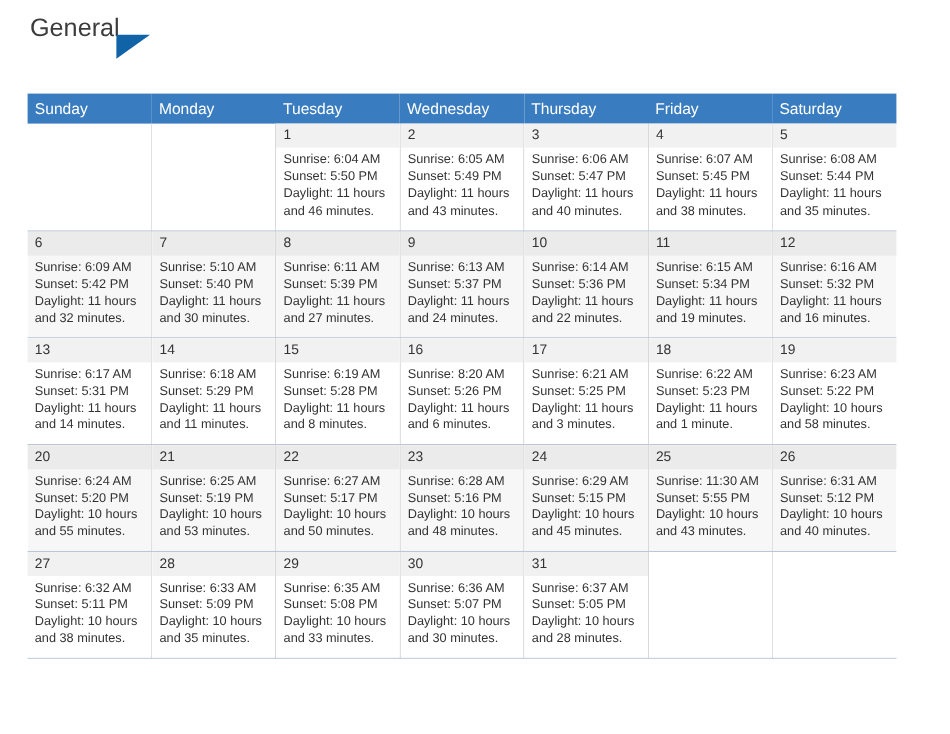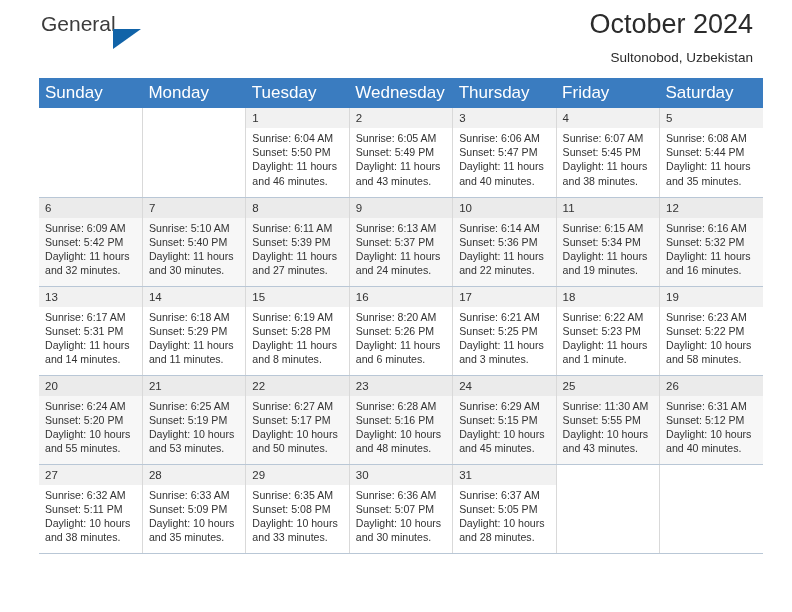--- a/index.html
+++ b/index.html
@@ -12,21 +12,21 @@
     height: 612px;
     font-family: "Liberation Sans", sans-serif;
     color: #000000;
     overflow: hidden;
   }
   .page {
     position: relative;
     width: 792px;
     height: 612px;
     box-sizing: border-box;
-    padding: 0 39px;
+    padding: 0 23px;
   }
   
   .topbar {
     position: relative;
     height: 78px;
   }
   .logo {
     position: absolute;
     left: 2px;
     top: 13px;
@@ -80,21 +80,21 @@
   }
   
   table.cal {
     width: 724px;
     border-collapse: collapse;
     table-layout: fixed;
   }
   table.cal thead th {
     background: #3a7cc0;
     color: #ffffff;
-    font-size: 17px;
+    font-size: 13px;
     font-weight: normal;
     text-align: left;
     padding: 5px 0 5px 6px;
     height: 11px;
     border: none;
     margin-left: 36px;
   }
   table.cal td {
     vertical-align: top;
     padding: 0;
@@ -130,24 +130,20 @@
 
 <div class="page">
 
   <div class="topbar">
 
     <div class="logo">
       <span class="logo-general">General</span>
       <span class="logo-tri"></span>
     </div>
 
-    <div class="title-wrap">
-      <h1 class="month-title">October 2024</h1>
-      <div class="location">Sultonobod, Uzbekistan</div>
-    </div>
 
   </div>
 
   <table class="cal">
     <thead>
       <tr>
         <th>Sunday</th>
         <th>Monday</th>
         <th>Tuesday</th>
         <th>Wednesday</th>

